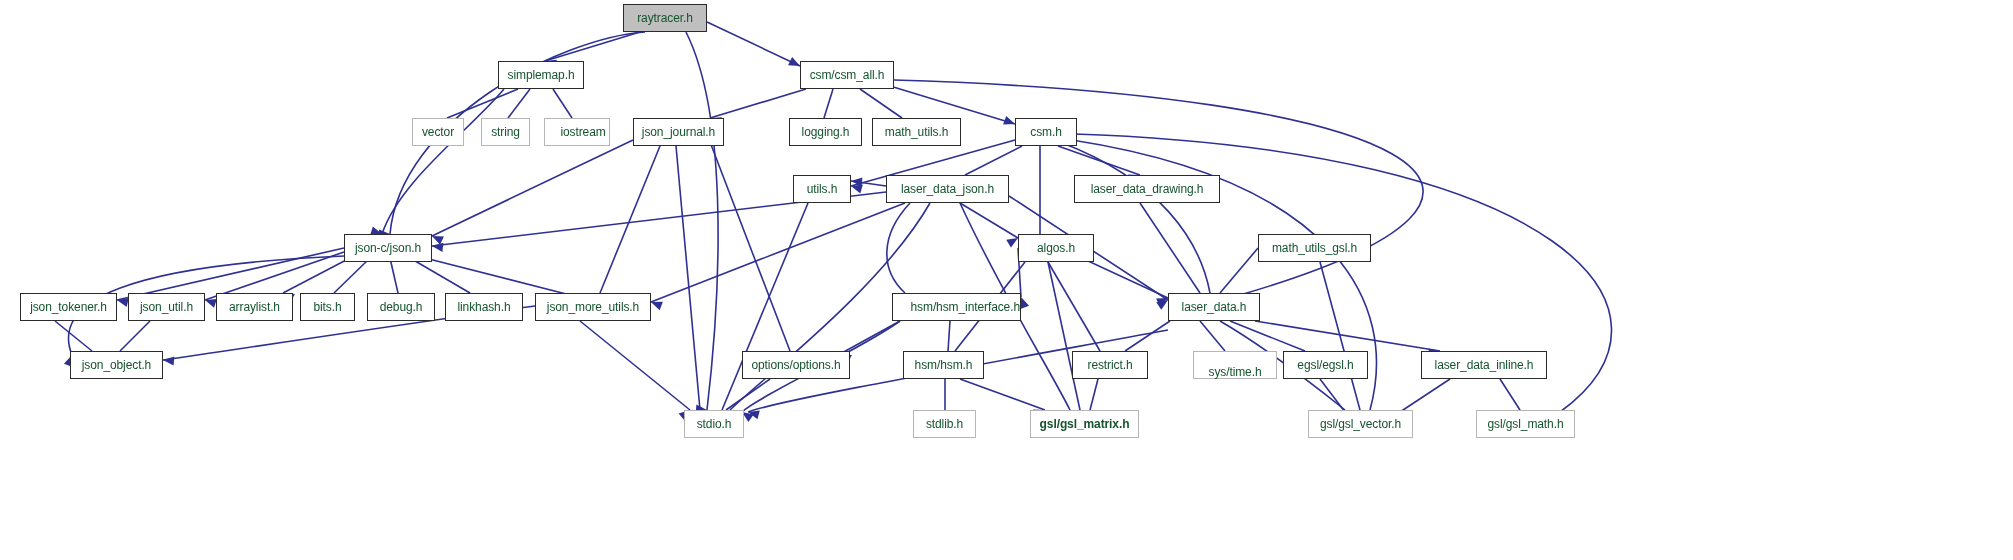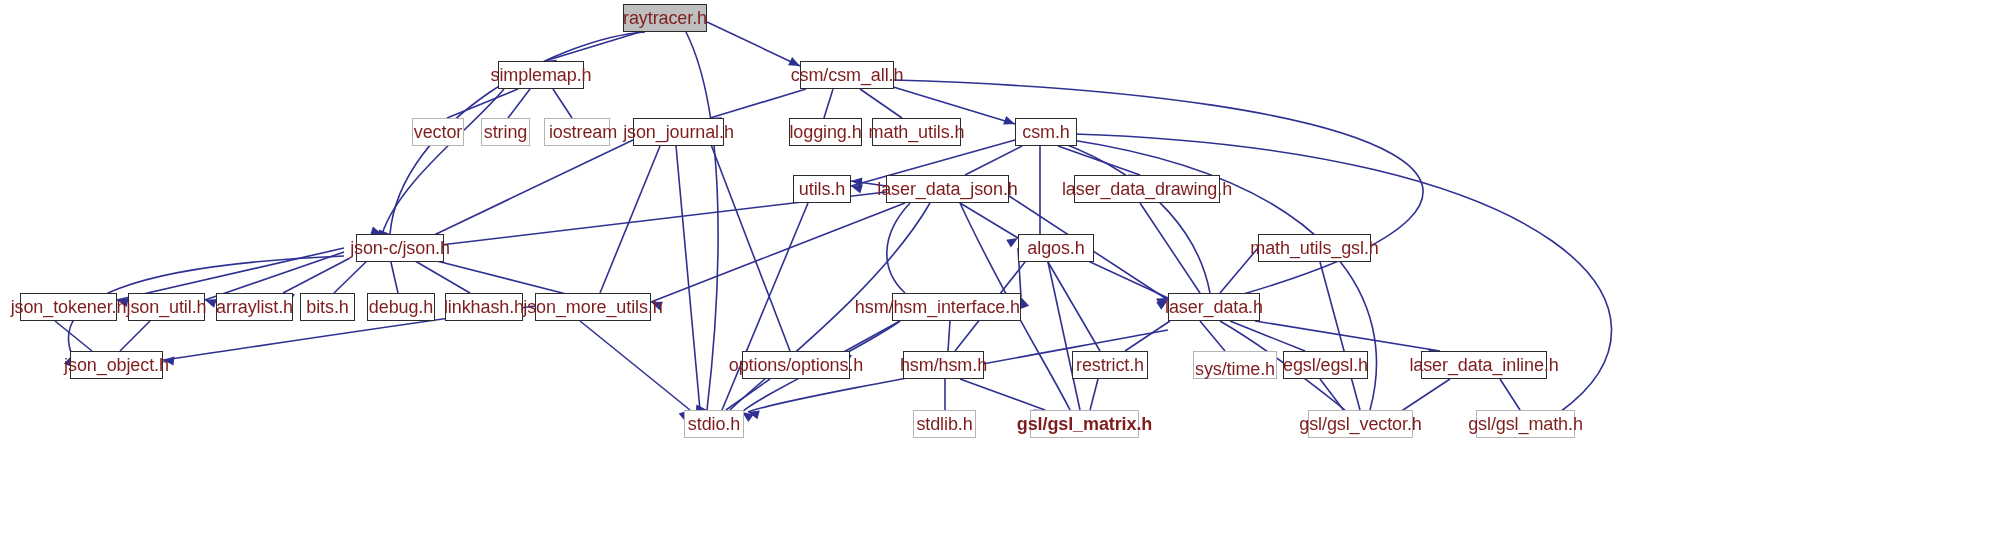--- a/index.html
+++ b/index.html
@@ -33,22 +33,22 @@
     stroke: none;
   }
   .node-box {
     position: absolute;
     box-sizing: border-box;
     display: flex;
     align-items: center;
     justify-content: center;
     background: #ffffff;
     border: 1.4px solid #2b2b2b;
-    color: #7f1d1d;
-    font-size: 18px;
+    color: #14532d;
+    font-size: 12px;
     line-height: 1;
     white-space: nowrap;
     letter-spacing: -0.1px;
     height: 28px;
   }
   .node-box.sys {
     border-color: #b5b5b5;
   }
   .node-box.root {
     background: #bfbfbf;
@@ -237,21 +237,21 @@
       </div>
       <div class="node-box" style="left: 793px; top: 175px; width: 58px;">
         <span class="node-label">utils.h</span>
       </div>
       <div class="node-box" style="left: 886px; top: 175px; width: 123px;">
         <span class="node-label">laser_data_json.h</span>
       </div>
       <div class="node-box" style="left: 1074px; top: 175px; width: 146px;">
         <span class="node-label">laser_data_drawing.h</span>
       </div>
-      <div class="node-box" style="left: 344px; top: 234px; width: 88px; margin-left: 12px;">
+      <div class="node-box" style="left: 344px; top: 234px; width: 88px;">
         <span class="node-label">json-c/json.h</span>
       </div>
       <div class="node-box" style="left: 1018px; top: 234px; width: 76px;">
         <span class="node-label">algos.h</span>
       </div>
       <div class="node-box" style="left: 1258px; top: 234px; width: 113px;">
         <span class="node-label">math_utils_gsl.h</span>
       </div>
       <div class="node-box" style="left: 20px; top: 293px; width: 97px;">
         <span class="node-label">json_tokener.h</span>

